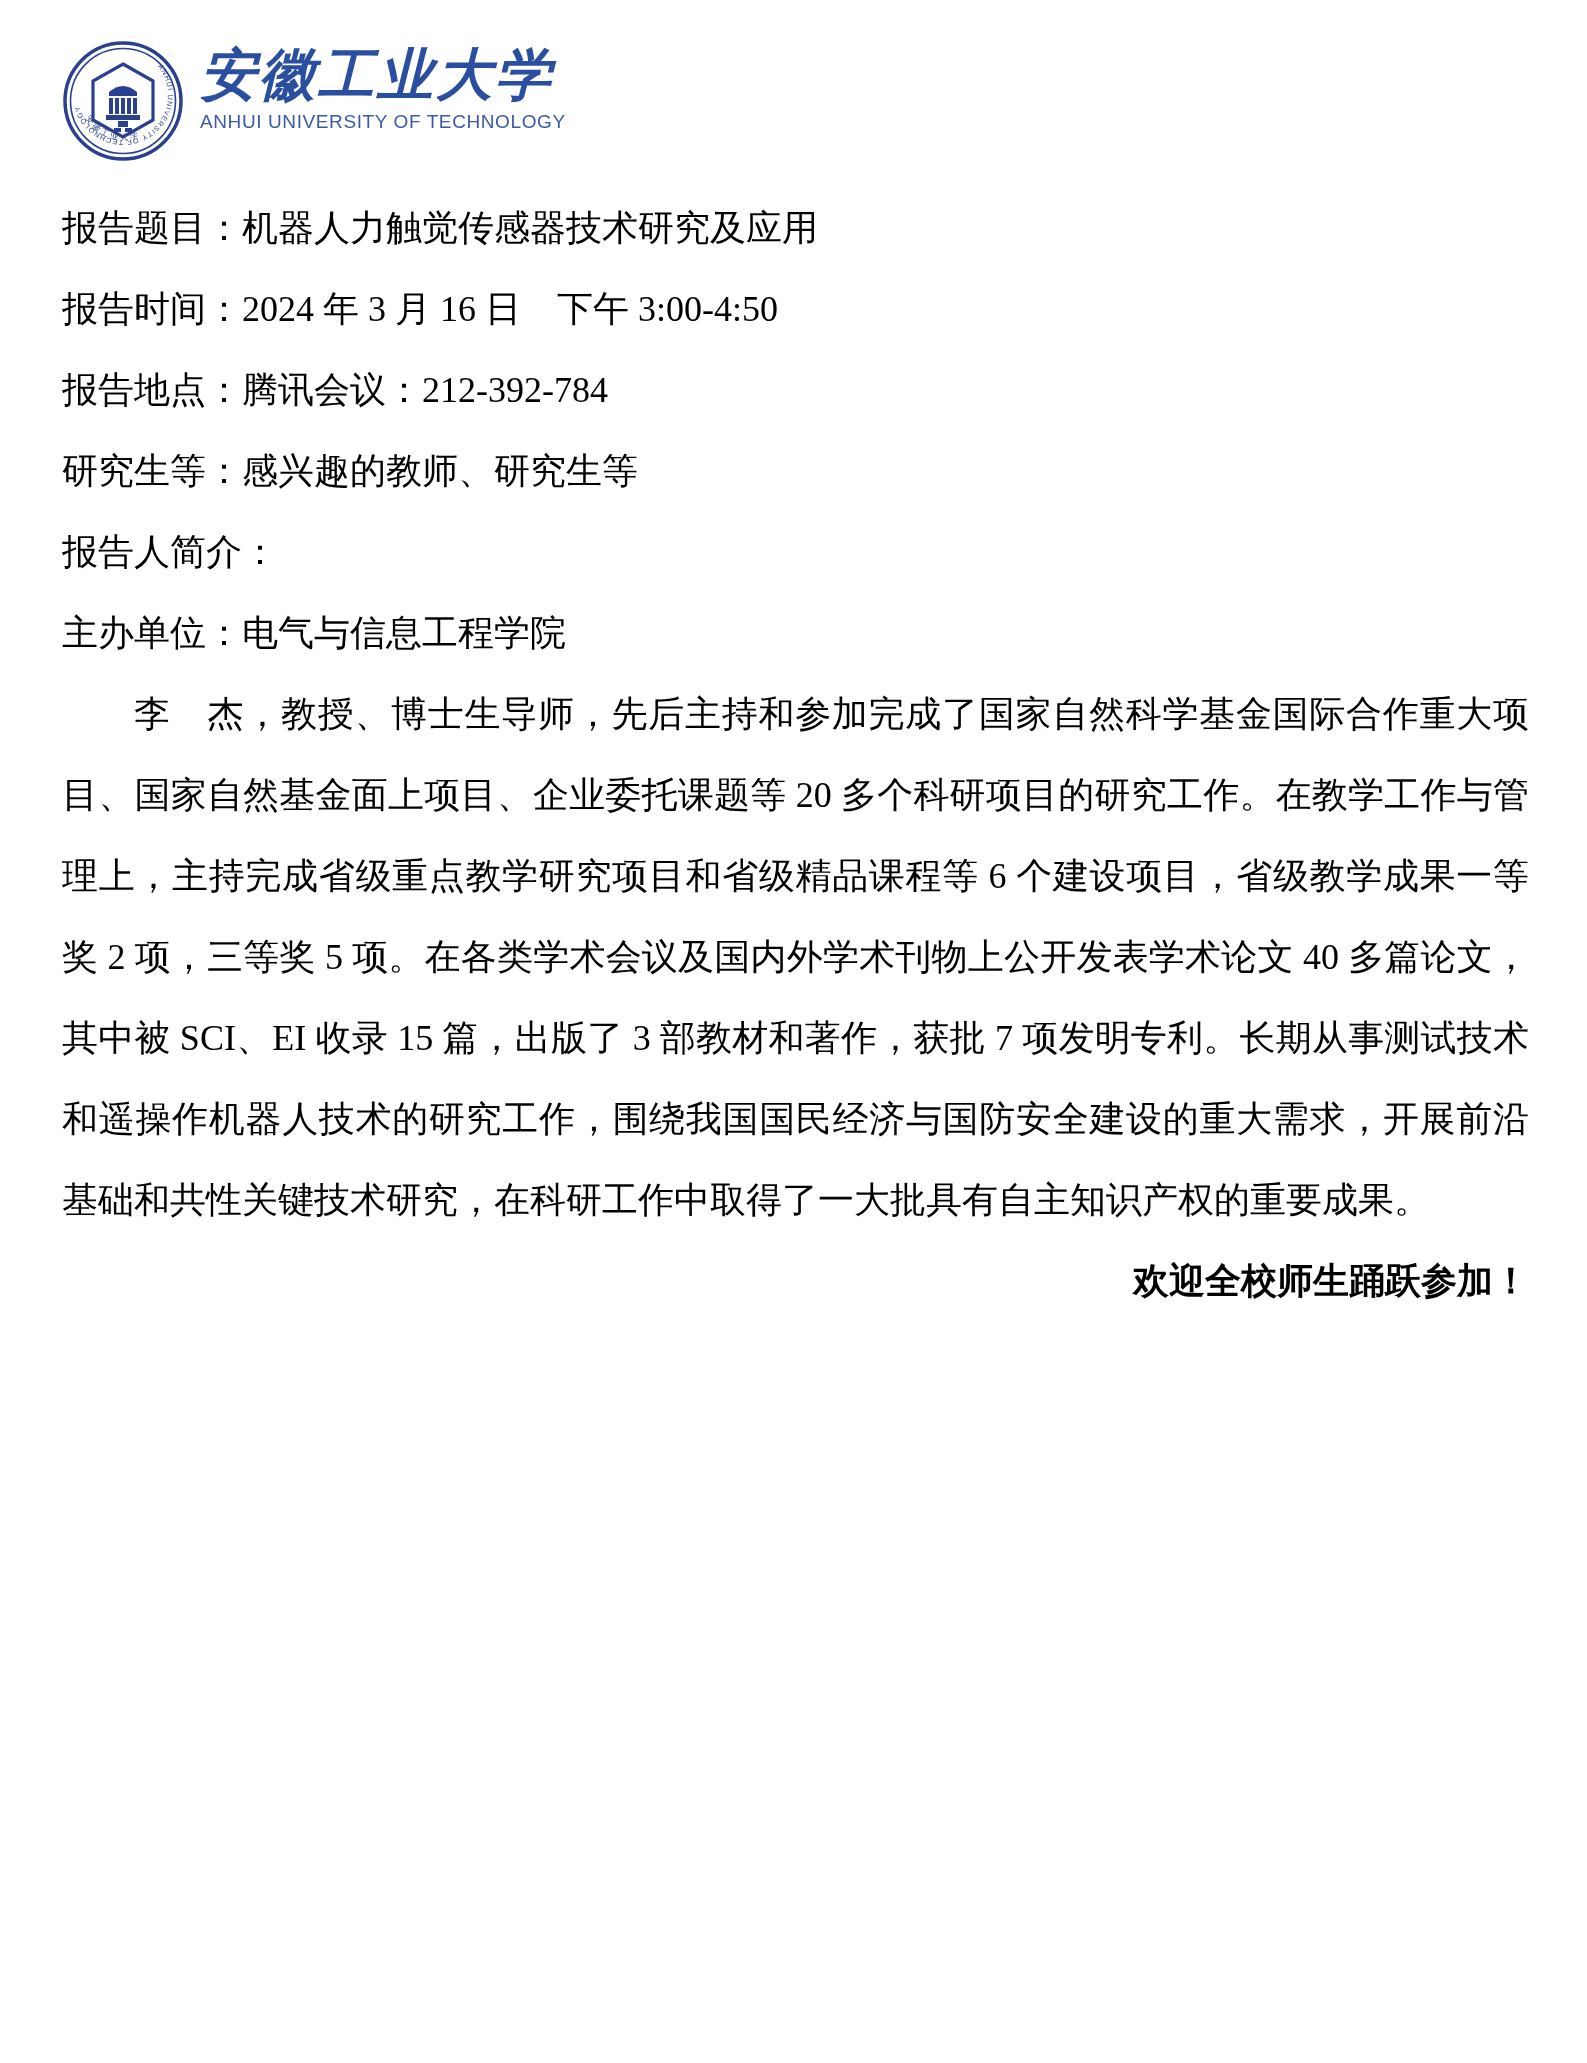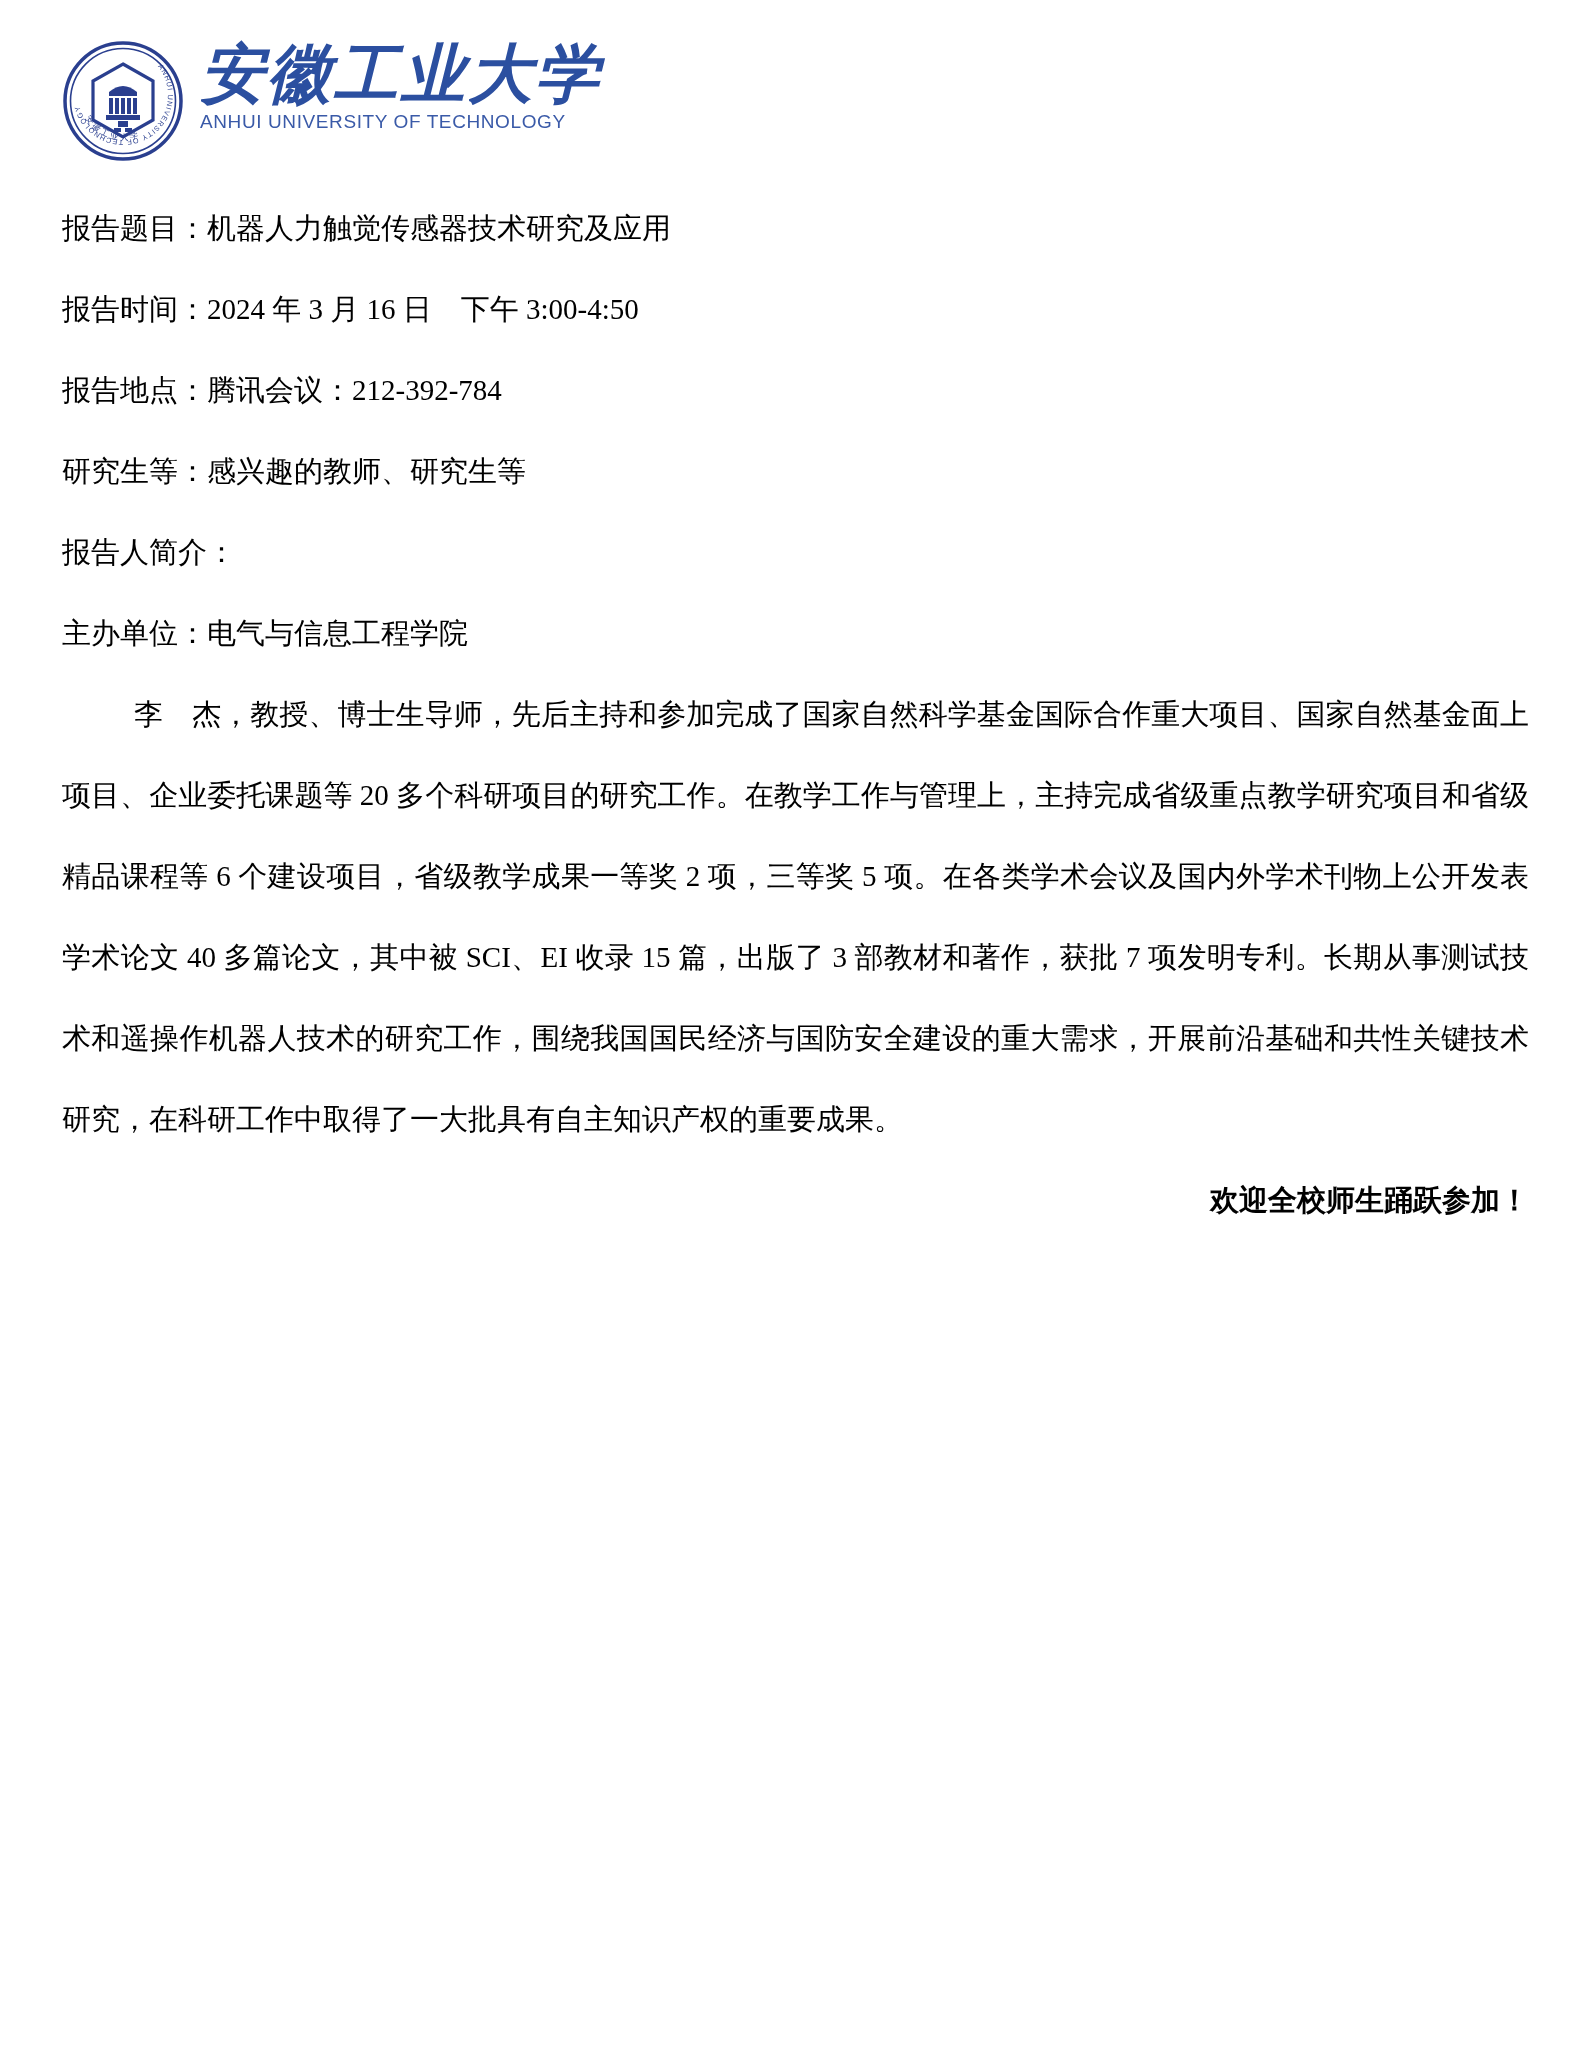--- a/index.html
+++ b/index.html
@@ -20,41 +20,41 @@
     height: 126px;
   }
   .seal { width: 122px; height: 122px; flex: 0 0 auto; }
   .brand {
     margin-left: 16px;
     display: flex;
     flex-direction: column;
     justify-content: flex-start;
   }
   .brand-cn {
-    font-size: 64px;
+    font-size: 56px;
     font-weight: bold;
     font-style: italic;
     letter-spacing: 3px;
     color: #2b4fa0;
     line-height: 62px;
     margin-top: 4px;
     font-family: "Liberation Serif", "DejaVu Serif", serif;
   }
   .brand-en {
     font-size: 19px;
     letter-spacing: 0.6px;
     color: #3a5aa8;
     line-height: 24px;
     margin-top: 4px;
     font-family: "Liberation Sans", "DejaVu Sans", sans-serif;
   }
   
   .doc-body {
     margin: 22px 58px 0 62px;
-    font-size: 29px;
+    font-size: 36px;
     line-height: 81px;
   }
   .info-line { white-space: pre-wrap; }
   .para {
     margin: 0;
     text-align: justify;
     text-indent: 72px;
     white-space: pre-wrap;
   }
   .closing {

